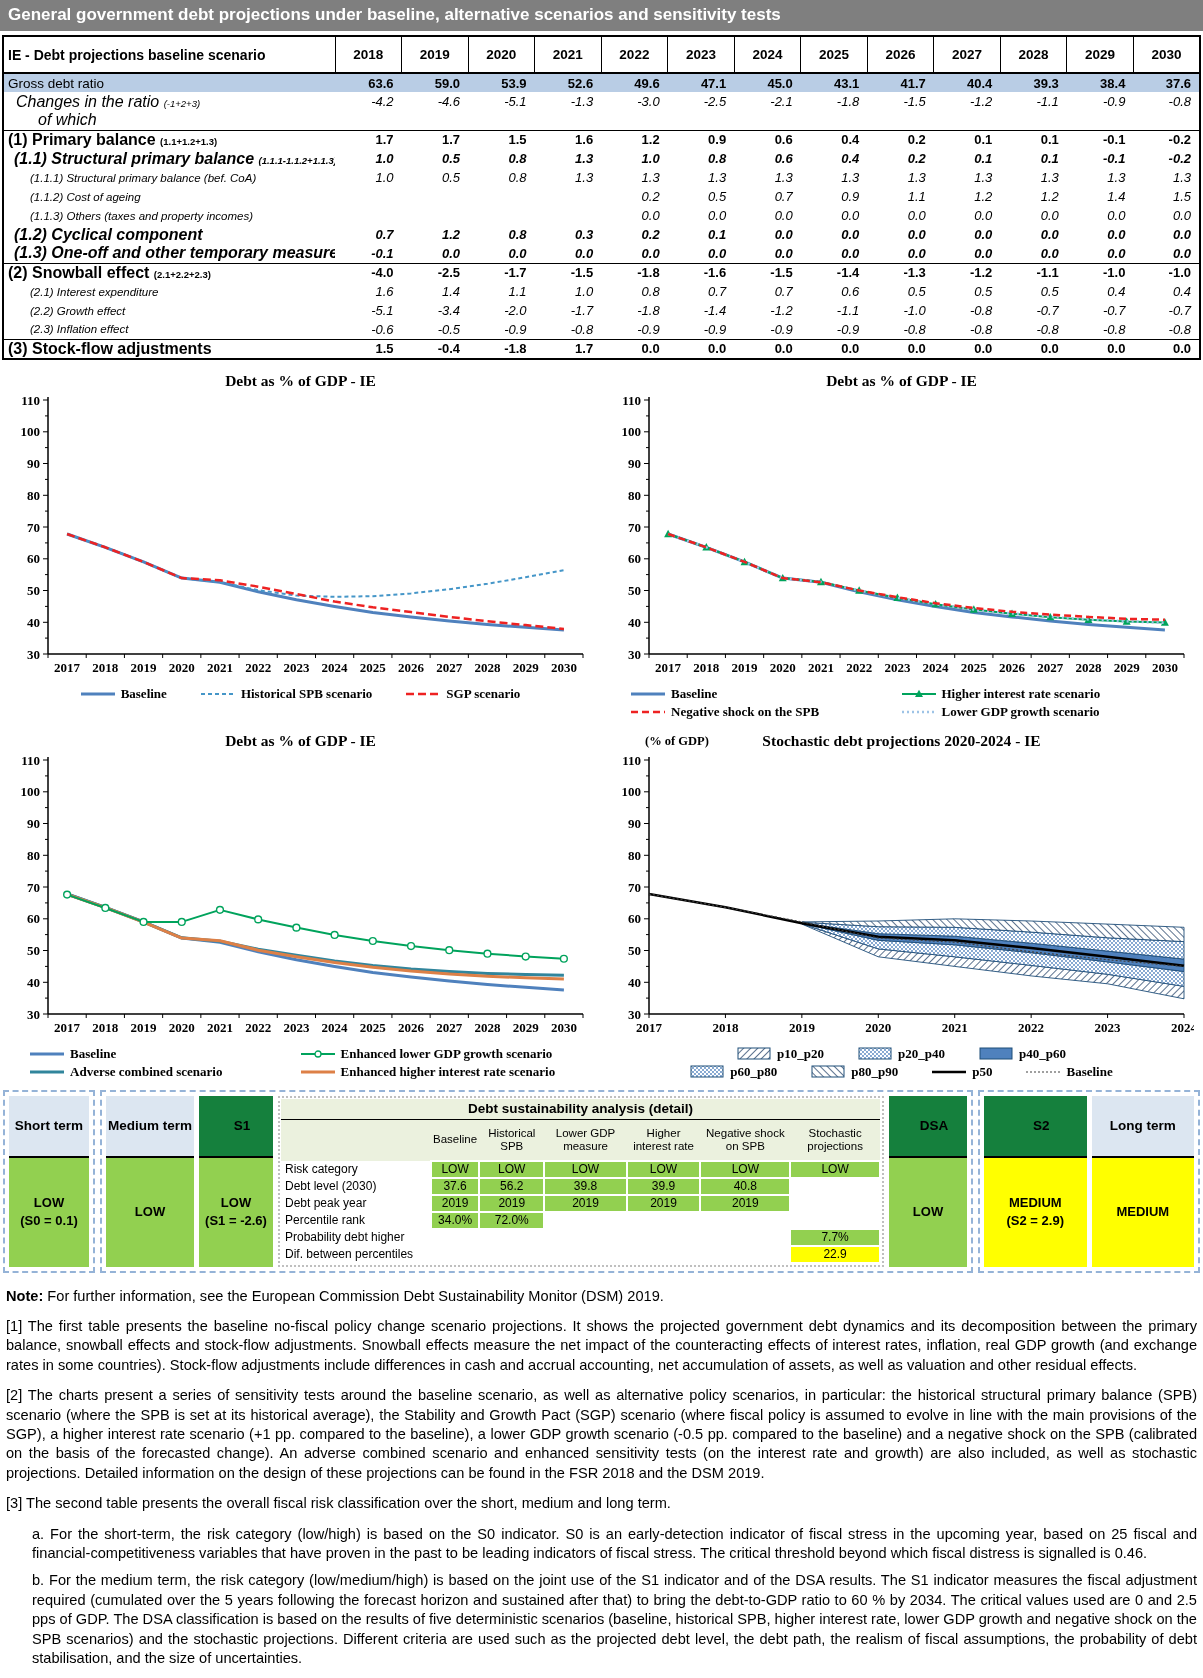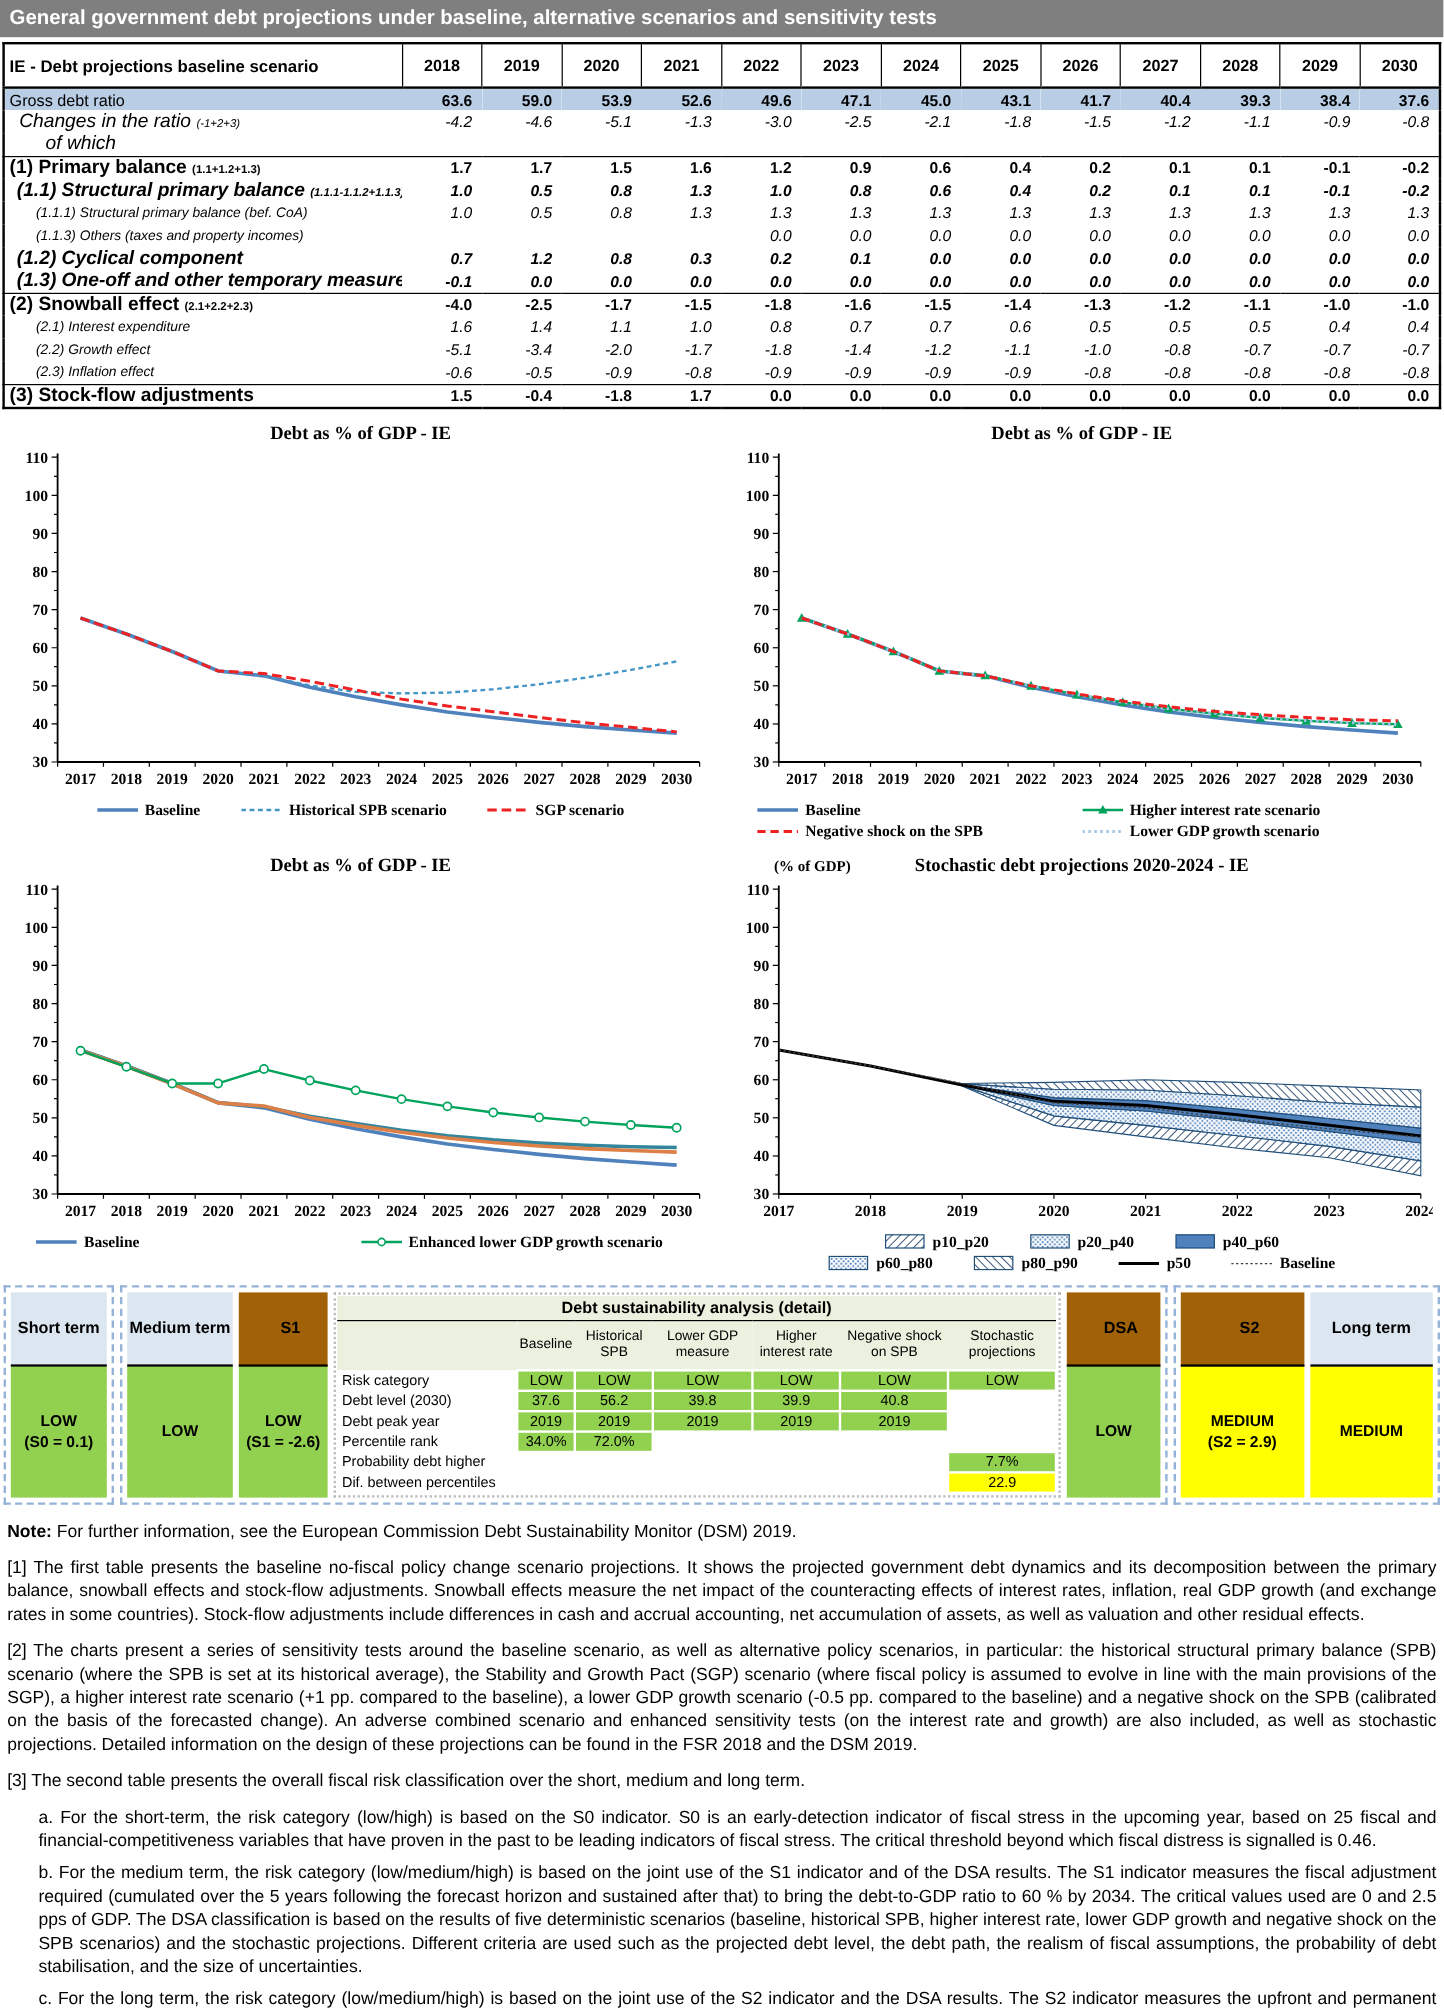--- a/index.html
+++ b/index.html
@@ -45,21 +45,21 @@
 
   
   .risk-wrap { display:flex; gap:5px; margin:8px 3px 4px; align-items:stretch; }
   .dash-box { border:2px dashed #95b3d7; padding:4px; display:flex; gap:5px; }
   .dash-box.shortbox { flex:0 0 92px; }
   .dash-box.mainbox { flex:1; }
   .dash-box.rightbox { flex:0 0 222px; }
   .rcol { display:flex; flex-direction:column; }
   .rcol .hd { height:62px; display:flex; align-items:center; justify-content:center; text-align:center; font-weight:700; font-size:13.5px; border-bottom:2px solid #000; }
   .hd.blue { background:#dce6f1; }
-  .hd.greenish { background:#a16207;padding-left:12px; }
+  .hd.greenish { background:#15803d;padding-left:12px; }
   .rcol .val { flex:1; display:flex; flex-direction:column; align-items:center; justify-content:center; font-weight:700; font-size:13px; text-align:center; line-height:1.35; }
   .val.green { background:#92d050; }
   .val.yellow { background:#ffff00; }
   .rcol.c-short { flex:1; }
   .rcol.c-medium { flex:0 0 88px; }
   .rcol.c-s1 { flex:0 0 74px; }
   .rcol.c-dsa { flex:0 0 78px; }
   .rcol.c-s2, .rcol.c-long { flex:1; }
   .detail-wrap { flex:1; border:2px dotted #bfbfbf; padding:1px; }
   #detail-table { border-collapse:collapse; width:100%; font-size:12px; }
@@ -211,20 +211,36 @@
         <td>1.3</td>
         <td>1.3</td>
         <td>1.3</td>
         <td>1.3</td>
         <td>1.3</td>
         <td>1.3</td>
         <td>1.3</td>
         <td>1.3</td>
         <td>1.3</td>
         <td>1.3</td>
+      </tr>
+      <tr class="r-l3">
+        <th class="rl"><span>(1.1.2) Cost of ageing</span></th>
+        <td></td>
+        <td></td>
+        <td></td>
+        <td></td>
+        <td>0.2</td>
+        <td>0.5</td>
+        <td>0.7</td>
+        <td>0.9</td>
+        <td>1.1</td>
+        <td>1.2</td>
+        <td>1.2</td>
+        <td>1.4</td>
+        <td>1.5</td>
       </tr>
       <tr class="r-l3">
         <th class="rl"><span>(1.1.3) Others (taxes and property incomes)</span></th>
         <td></td>
         <td></td>
         <td></td>
         <td></td>
         <td>0.0</td>
         <td>0.0</td>
         <td>0.0</td>
@@ -643,20 +659,34 @@
             <span>Baseline</span>
           </span>
           <span class="leg-item">
             <svg width="34" height="14">
               <line x1="0" y1="7" x2="34" y2="7" stroke="#00a35c" stroke-width="2"></line>
               <circle cx="17" cy="7" r="3" fill="#fff" stroke="#00a35c" stroke-width="1.3"></circle>
             </svg>
             <span>Enhanced lower GDP growth scenario</span>
           </span>
         </div>
+        <div class="leg-row cols2">
+          <span class="leg-item">
+            <svg width="34" height="14">
+              <line x1="0" y1="7" x2="34" y2="7" stroke="#31859c" stroke-width="3"></line>
+            </svg>
+            <span>Adverse combined scenario</span>
+          </span>
+          <span class="leg-item">
+            <svg width="34" height="14">
+              <line x1="0" y1="7" x2="34" y2="7" stroke="#dd8047" stroke-width="3"></line>
+            </svg>
+            <span>Enhanced higher interest rate scenario</span>
+          </span>
+        </div>
       </div>
   </div>
   <div class="chart-cell">
     <div class="chart-title"><span class="pfx">(% of GDP)</span><span>Stochastic  debt projections  2020-2024 - IE</span></div>
     <div id="chart4">
         <svg viewBox="0 0 585 292" width="585" height="292" style="display:block;margin:0 auto">
           <line x1="35" y1="262.0" x2="40" y2="262.0" stroke="#000"></line>
           <text class="tick" x="32" y="266.5" text-anchor="end">30</text>
           <line x1="37" y1="246.1" x2="40" y2="246.1" stroke="#000"></line>
           <line x1="35" y1="230.3" x2="40" y2="230.3" stroke="#000"></line>

